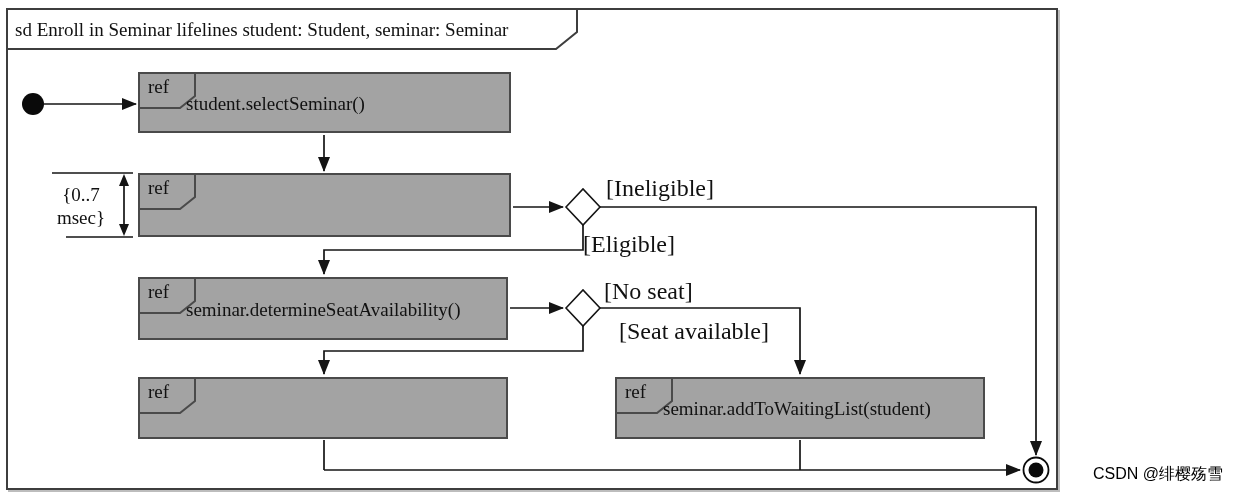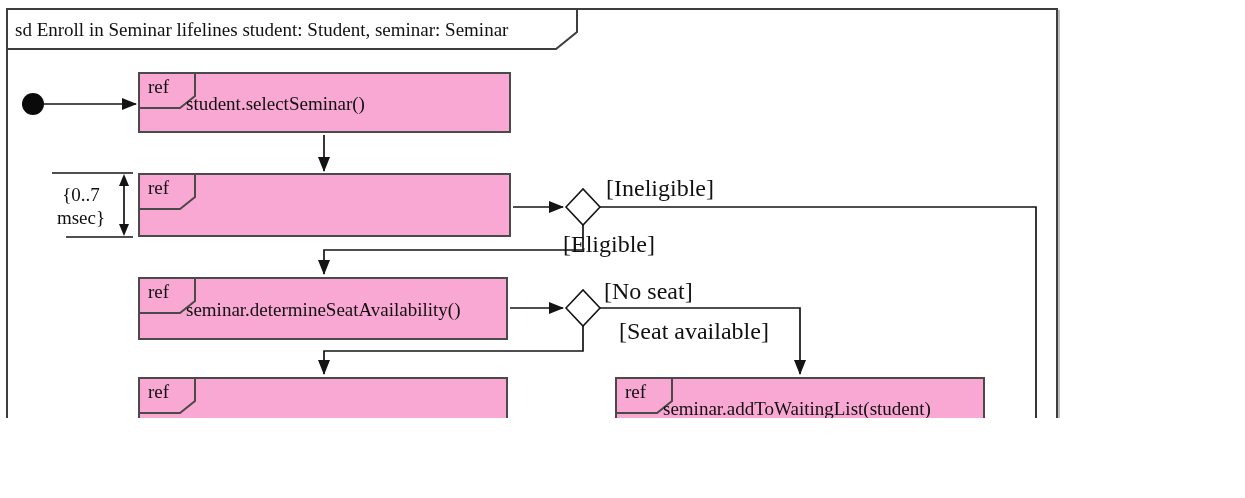--- a/index.html
+++ b/index.html
@@ -1,35 +1,35 @@
 <!DOCTYPE html>
 <html><head>
 <meta charset="utf-8">
 <style>
   html,body{margin:0;padding:0;background:#fff;}
   #stage{
-    position:relative;width:1245px;height:418px;background:#ffffff;overflow:hidden;
+    position:relative;width:1245px;height:498px;background:#ffffff;overflow:hidden;
     font-family:"Liberation Serif","DejaVu Serif",serif;color:#111;
   }
   #frame{
     position:absolute;left:6px;top:8px;width:1052px;height:482px;
     border:2px solid #3e3e3e;box-sizing:border-box;background:transparent;
     box-shadow:2px 2px 0 #bdbdbd;
   }
   #overlay{position:absolute;left:0;top:0;width:1245px;height:498px;}
   .txt{position:absolute;white-space:nowrap;font-size:19px;line-height:21px;}
   #title-text{left:15px;top:19px;font-size:19px;}
   .guard{font-size:24px;}
   #guard-ineligible{left:606px;top:178px;}
-  #guard-eligible{left:563px;top:234px;}
+  #guard-eligible{left:583px;top:234px;}
   #guard-noseat{left:604px;top:281px;}
   #guard-seatavail{left:587px;top:321px;margin-left:32px;}
   #time-constraint{left:46px;top:183px;width:70px;text-align:center;line-height:23px;font-size:19px;white-space:pre-line;}
   .ref-box{
-    position:absolute;background:#f9a8d4;border:2px solid #4a4a4a;box-sizing:border-box;
+    position:absolute;background:#a3a3a3;border:2px solid #4a4a4a;box-sizing:border-box;
   }
   .ref-tab{position:absolute;left:0;top:0;width:58px;height:36px;}
   .ref-kw{position:absolute;left:8px;top:2px;font-size:19px;}
   .ref-label{
     position:absolute;left:46px;right:2px;top:50%;transform:translateY(-46%);
     font-size:19px;white-space:nowrap;overflow:hidden;
   }
   #box-select{left:138px;top:72px;width:373px;height:61px;}
   #box-eligibility{left:138px;top:173px;width:373px;height:64px;}
   #box-seats{left:138px;top:277px;width:370px;height:63px;}

